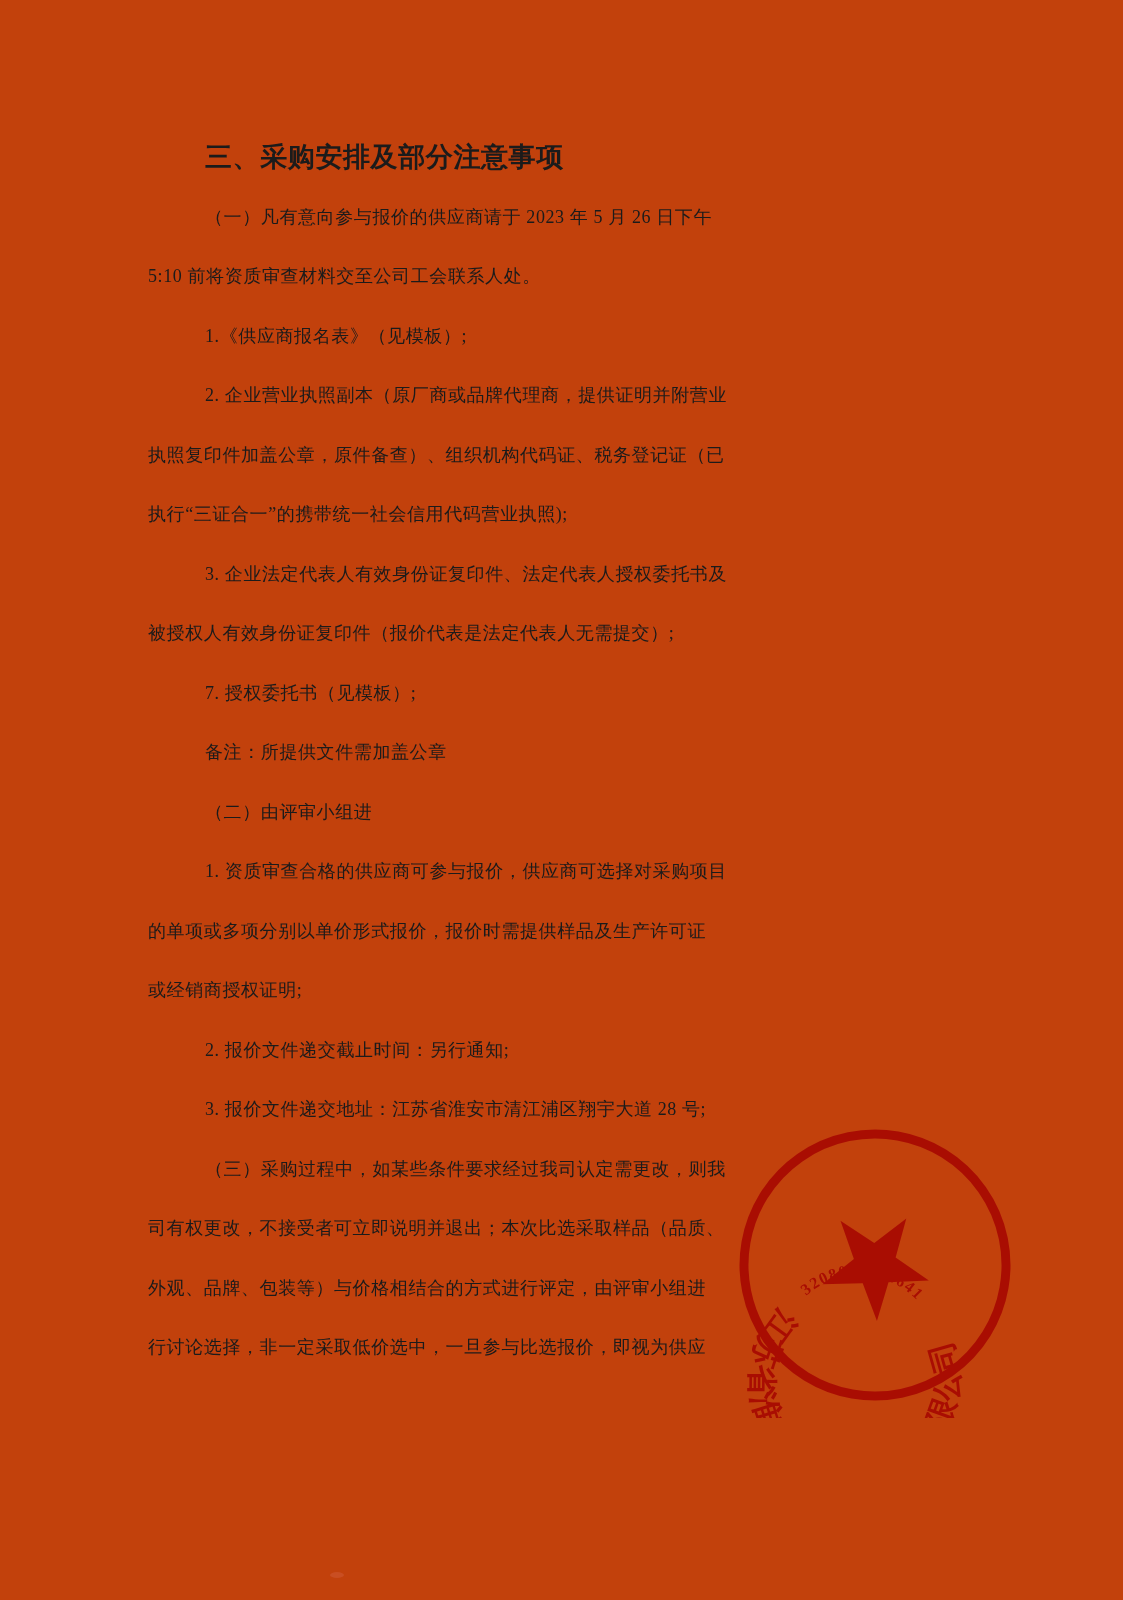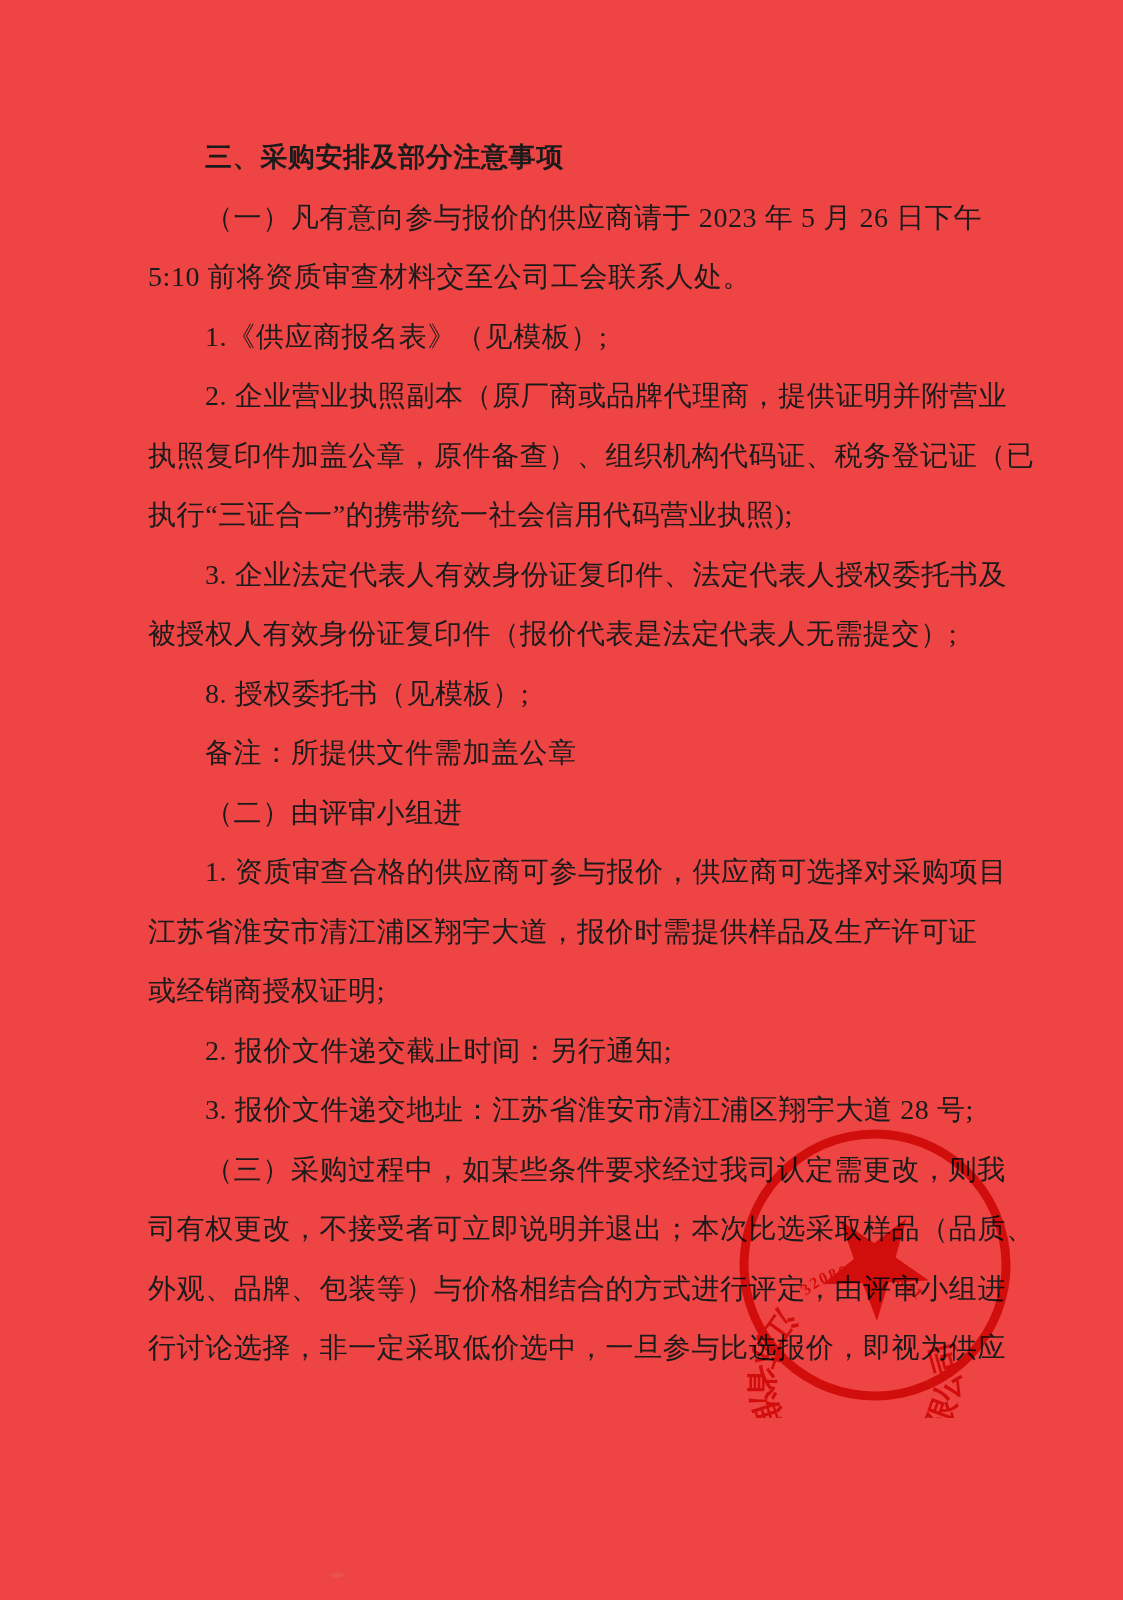--- a/index.html
+++ b/index.html
@@ -1,33 +1,33 @@
 <!DOCTYPE html>
 <html><head>
 <meta charset="utf-8">
 <style>
   html,body{margin:0;padding:0;background:#e9e9e9;}
   .page{
     position:relative;
     width:1123px;height:1600px;
     margin:0 auto;
-    background:#ef4444;
+    background:#c2410c;
     overflow:hidden;
     font-family:"Liberation Serif","DejaVu Serif",serif;
     color:#1b1b1b;
   }
   .textblock{
     position:absolute;
     left:148px;top:128px;
     width:824px;
   }
   .line{
     height:59.5px;
     line-height:59.5px;
-    font-size:28px;
+    font-size:18px;
     letter-spacing:0.6px;
     white-space:nowrap;
   }
   .indent{padding-left:57px;}
   .heading{font-weight:bold;font-size:27px;}
   .bold-label{font-weight:normal;}
   .seal{
     position:absolute;
     left:722px;top:1112px;
     width:306px;height:306px;
@@ -64,27 +64,27 @@
   <div class="textblock">
     <div class="line indent heading">三、采购安排及部分注意事项</div>
     <div class="line indent">（一）凡有意向参与报价的供应商请于 2023 年 5 月 26 日下午</div>
     <div class="line">5:10 前将资质审查材料交至公司工会联系人处。</div>
     <div class="line indent">1.《供应商报名表》（见模板）;</div>
     <div class="line indent">2. 企业营业执照副本（原厂商或品牌代理商，提供证明并附营业</div>
     <div class="line">执照复印件加盖公章，原件备查）、组织机构代码证、税务登记证（已</div>
     <div class="line">执行“三证合一”的携带统一社会信用代码营业执照);</div>
     <div class="line indent">3. 企业法定代表人有效身份证复印件、法定代表人授权委托书及</div>
     <div class="line">被授权人有效身份证复印件（报价代表是法定代表人无需提交）;</div>
-    <div class="line indent">8. 授权委托书（见模板）;</div>
+    <div class="line indent">7. 授权委托书（见模板）;</div>
     <div class="line indent">
       <span class="bold-label">备注：</span><span>所提供文件需加盖公章</span>
     </div>
     <div class="line indent">（二）由评审小组进</div>
     <div class="line indent">1. 资质审查合格的供应商可参与报价，供应商可选择对采购项目</div>
-    <div class="line">江苏省淮安市清江浦区翔宇大道，报价时需提供样品及生产许可证</div>
+    <div class="line">的单项或多项分别以单价形式报价，报价时需提供样品及生产许可证</div>
     <div class="line">或经销商授权证明;</div>
     <div class="line indent">2. 报价文件递交截止时间：另行通知;</div>
     <div class="line indent">3. 报价文件递交地址：江苏省淮安市清江浦区翔宇大道 28 号;</div>
     <div class="line indent">（三）采购过程中，如某些条件要求经过我司认定需更改，则我</div>
     <div class="line">司有权更改，不接受者可立即说明并退出；本次比选采取样品（品质、</div>
     <div class="line">外观、品牌、包装等）与价格相结合的方式进行评定，由评审小组进</div>
     <div class="line">行讨论选择，非一定采取低价选中，一旦参与比选报价，即视为供应</div>
   </div>
 
   <svg class="seal" viewBox="0 0 306 306" xmlns="http://www.w3.org/2000/svg">

